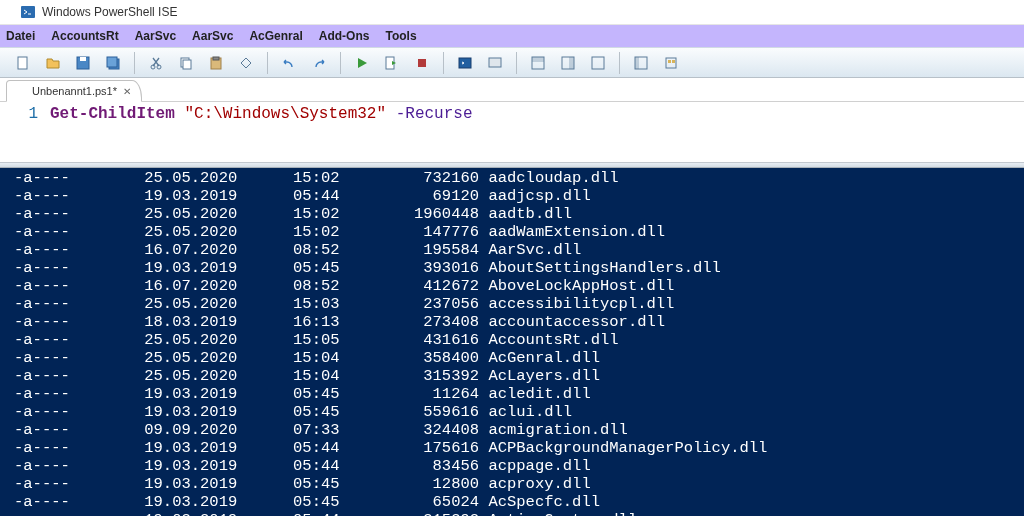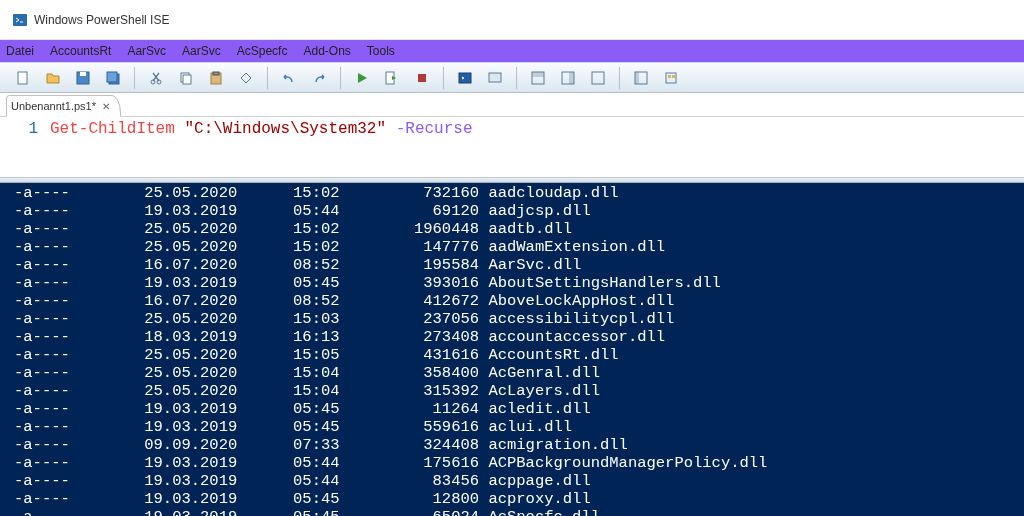--- a/index.html
+++ b/index.html
@@ -4,38 +4,39 @@
 <style>
 * { margin: 0; padding: 0; box-sizing: border-box; }
 body {
   width: 1024px;
   height: 516px;
   overflow: hidden;
   font-family: "Segoe UI", Tahoma, sans-serif;
   background: #fff;
 }
 .titlebar {
-  height: 40px;
+  height: 25px;
   background: #fff;
   border-bottom: 1px solid #e5e5e5;
   display: flex;
   align-items: center;
-  padding-left: 12px;
+  padding-left: 20px;
   font-size: 12px;
   color: #333;
 }
 .titlebar .icon { width: 16px; height: 16px; margin-right: 6px; }
 .menubar {
   height: 22px;
   display: flex;
   align-items: center;
   padding-left: 6px;
   font-size: 12px;
   color: #222;
-  background: #8b5cf6;
+  background: #c4b5fd;
+  font-weight: bold;
 }
 .menubar span { margin-right: 16px; cursor: default; }
 .toolbar {
   height: 31px;
   background: linear-gradient(#fafcfe, #dbe7f0);
   border-top: 1px solid #d0dae4;
   border-bottom: 1px solid #b7c0c8;
   display: flex;
   align-items: center;
   padding-left: 12px;
@@ -52,21 +53,21 @@
 .tabstrip {
   height: 24px;
   background: #fff;
   display: flex;
   align-items: flex-end;
   padding-left: 6px;
   border-bottom: 1px solid #d0d0d0;
 }
 .tab {
   height: 22px;
-  padding: 0 10px 0 4px;
+  padding: 0 10px 0 25px;
   background: #fff;
   border: 1px solid #c0c0c0;
   border-bottom: 1px solid #fff;
   border-top-left-radius: 4px;
   border-top-right-radius: 10px 18px;
   font-size: 11px;
   display: flex; align-items: center;
   margin-bottom: -1px;
   gap: 6px;
   color: #333;
@@ -80,23 +81,23 @@
   background: #fff;
 }
 .gutter {
   width: 50px;
   text-align: right;
   padding: 3px 12px 0 0;
   color: #1e6ea8;
   background: #fff;
 }
 .code { padding-top: 3px; }
-.code .cmd { color: #ef4444; }
+.code .cmd { color: #701a75; font-weight: bold; }
 .code .str { color: #a00000; }
-.code .param { color: #8b5cf6; }
+.code .param { color: #4c1d95; }
 .splitter { height: 6px; background: linear-gradient(#e8eef4, #d5dee6); border-top: 1px solid #c2c8cf; border-bottom: 1px solid #a8b1ba; }
 .console {
   height: 349px;
   background: #012456;
   color: #fff;
   font-family: Consolas, "Courier New", monospace;
   font-size: 15.5px;
   line-height: 18px;
   padding: 1px 0 0 14px;
   white-space: pre;
@@ -114,21 +115,21 @@
     </svg>
   </span>
   <span>Windows PowerShell ISE</span>
 </div>
 
 <div class="menubar">
   <span>Datei</span>
   <span>AccountsRt</span>
   <span>AarSvc</span>
   <span>AarSvc</span>
-  <span>AcSpecfc</span>
+  <span>AcGenral</span>
   <span>Add-Ons</span>
   <span>Tools</span>
 </div>
 
 <div class="toolbar">
   <span class="tbtn">
       <svg width="16" height="16" viewBox="0 0 16 16">
         <rect x="3" y="2" width="9" height="12" fill="#fff" stroke="#5a7a98"></rect>
       </svg>
     </span>

